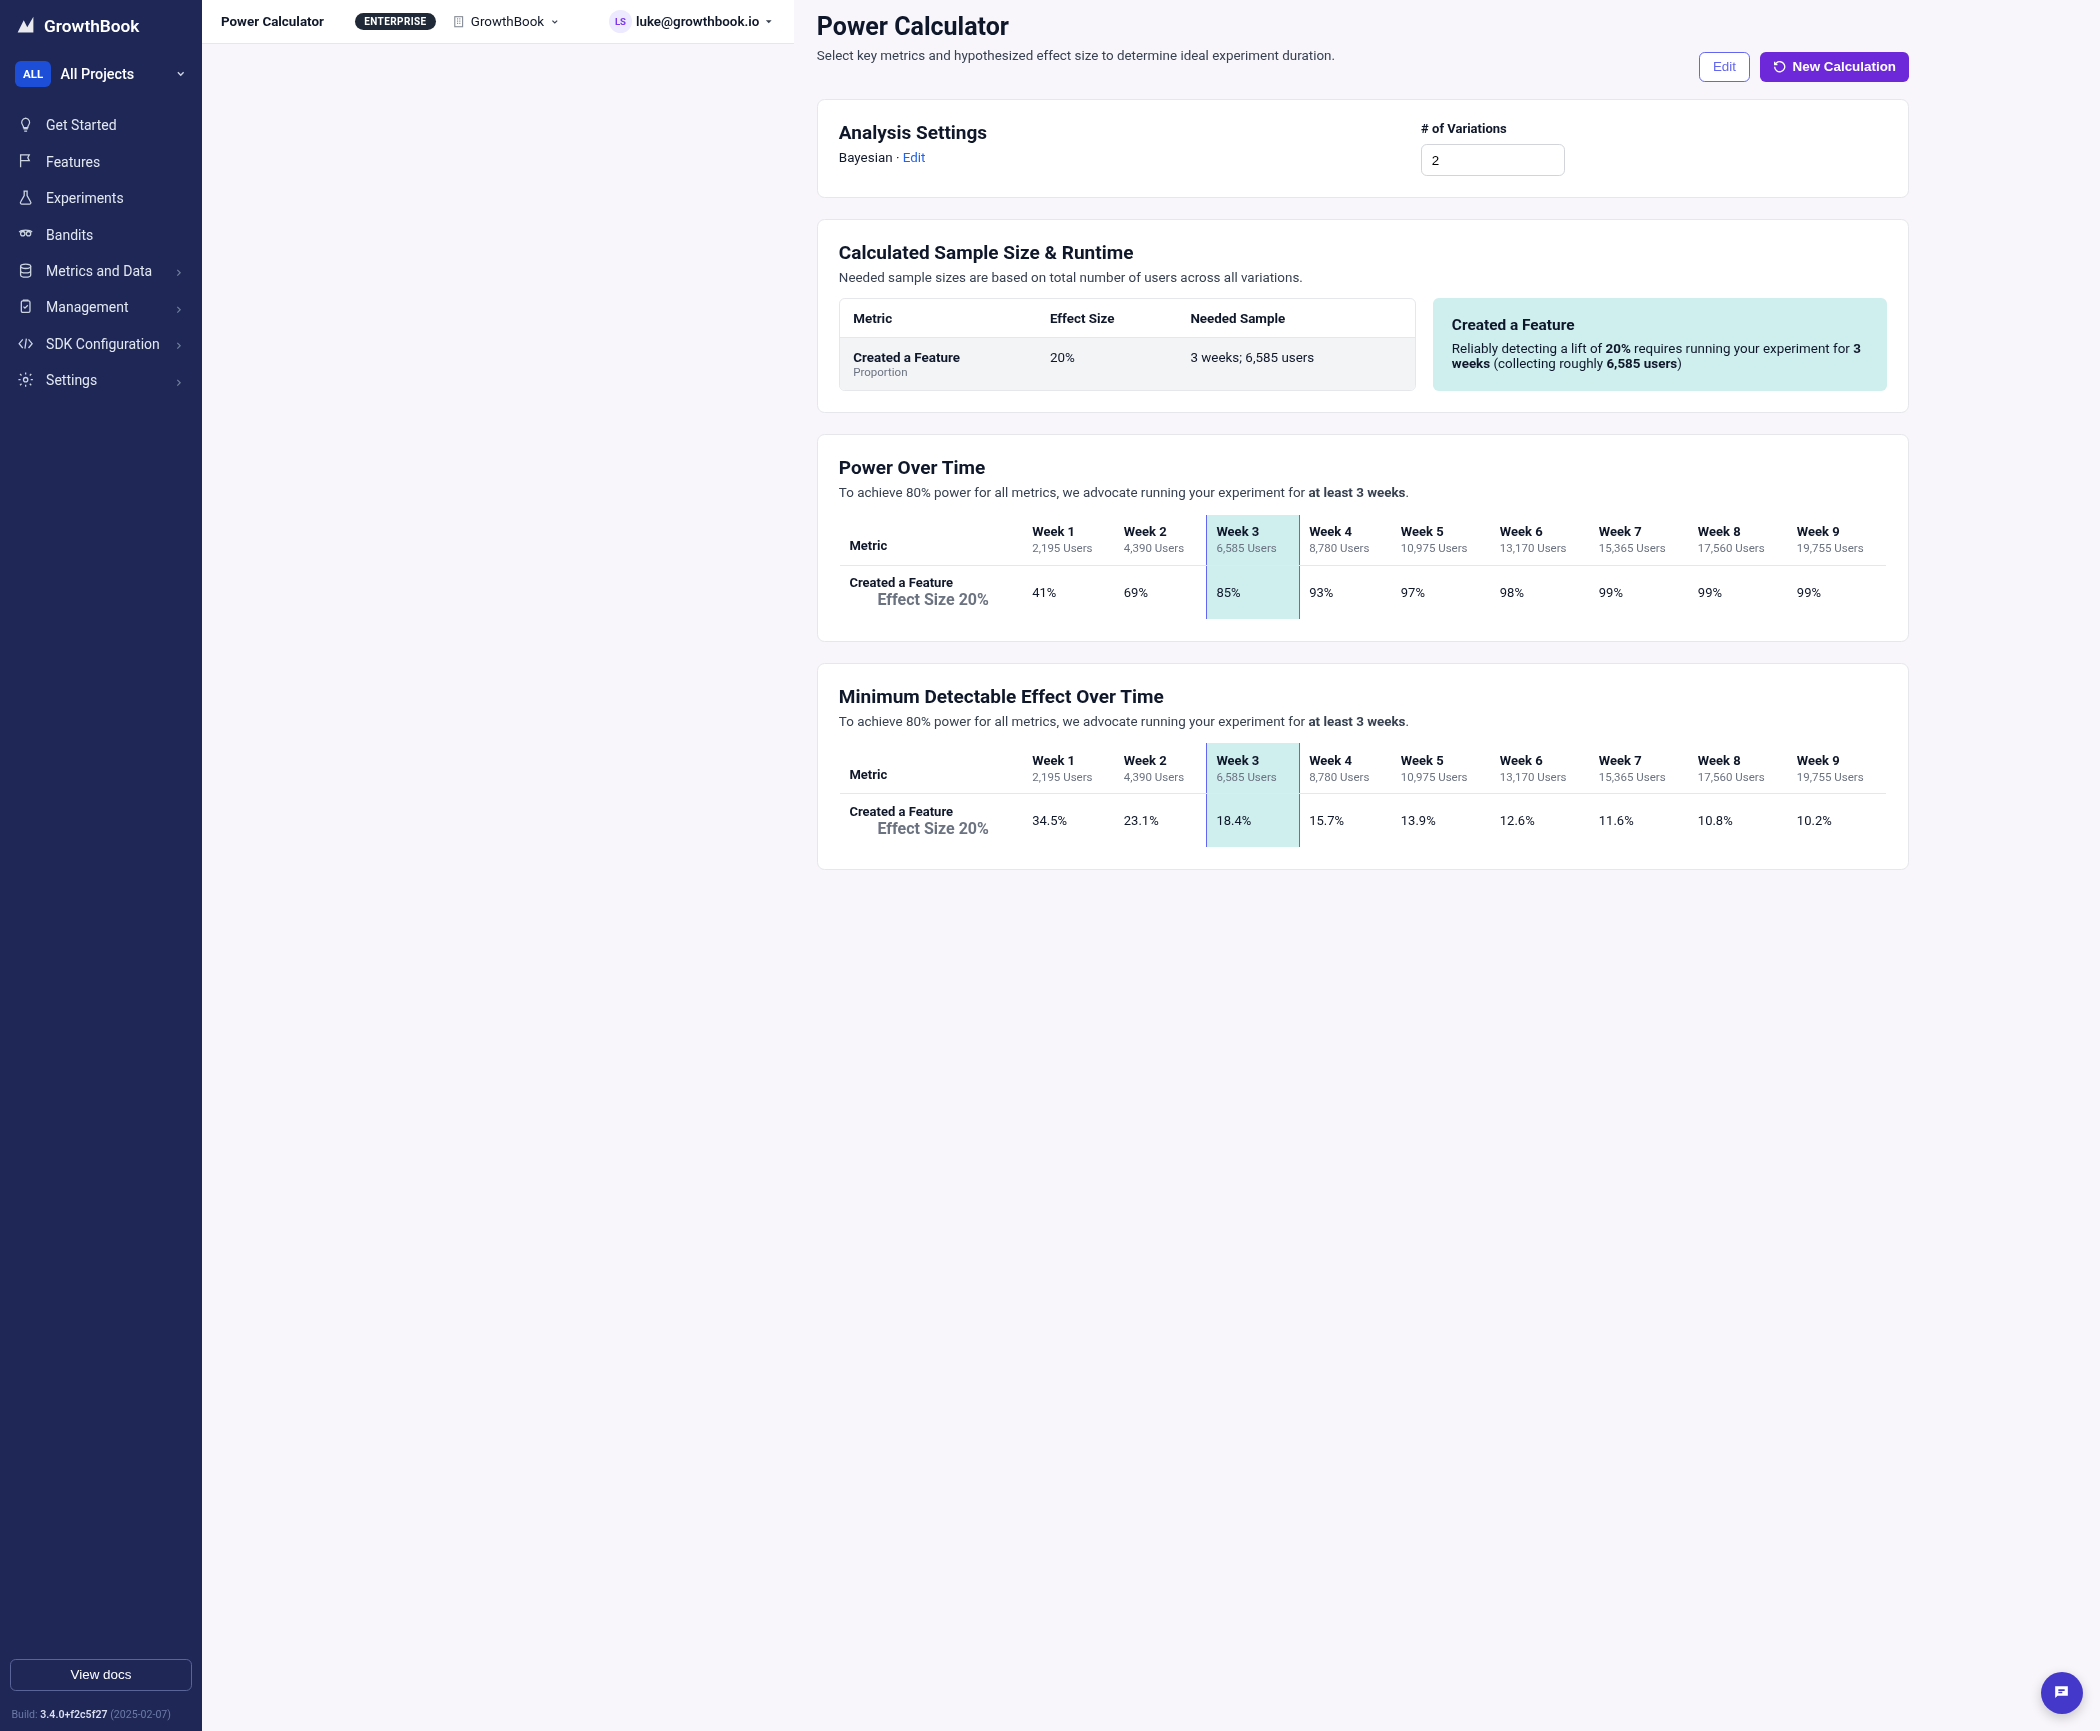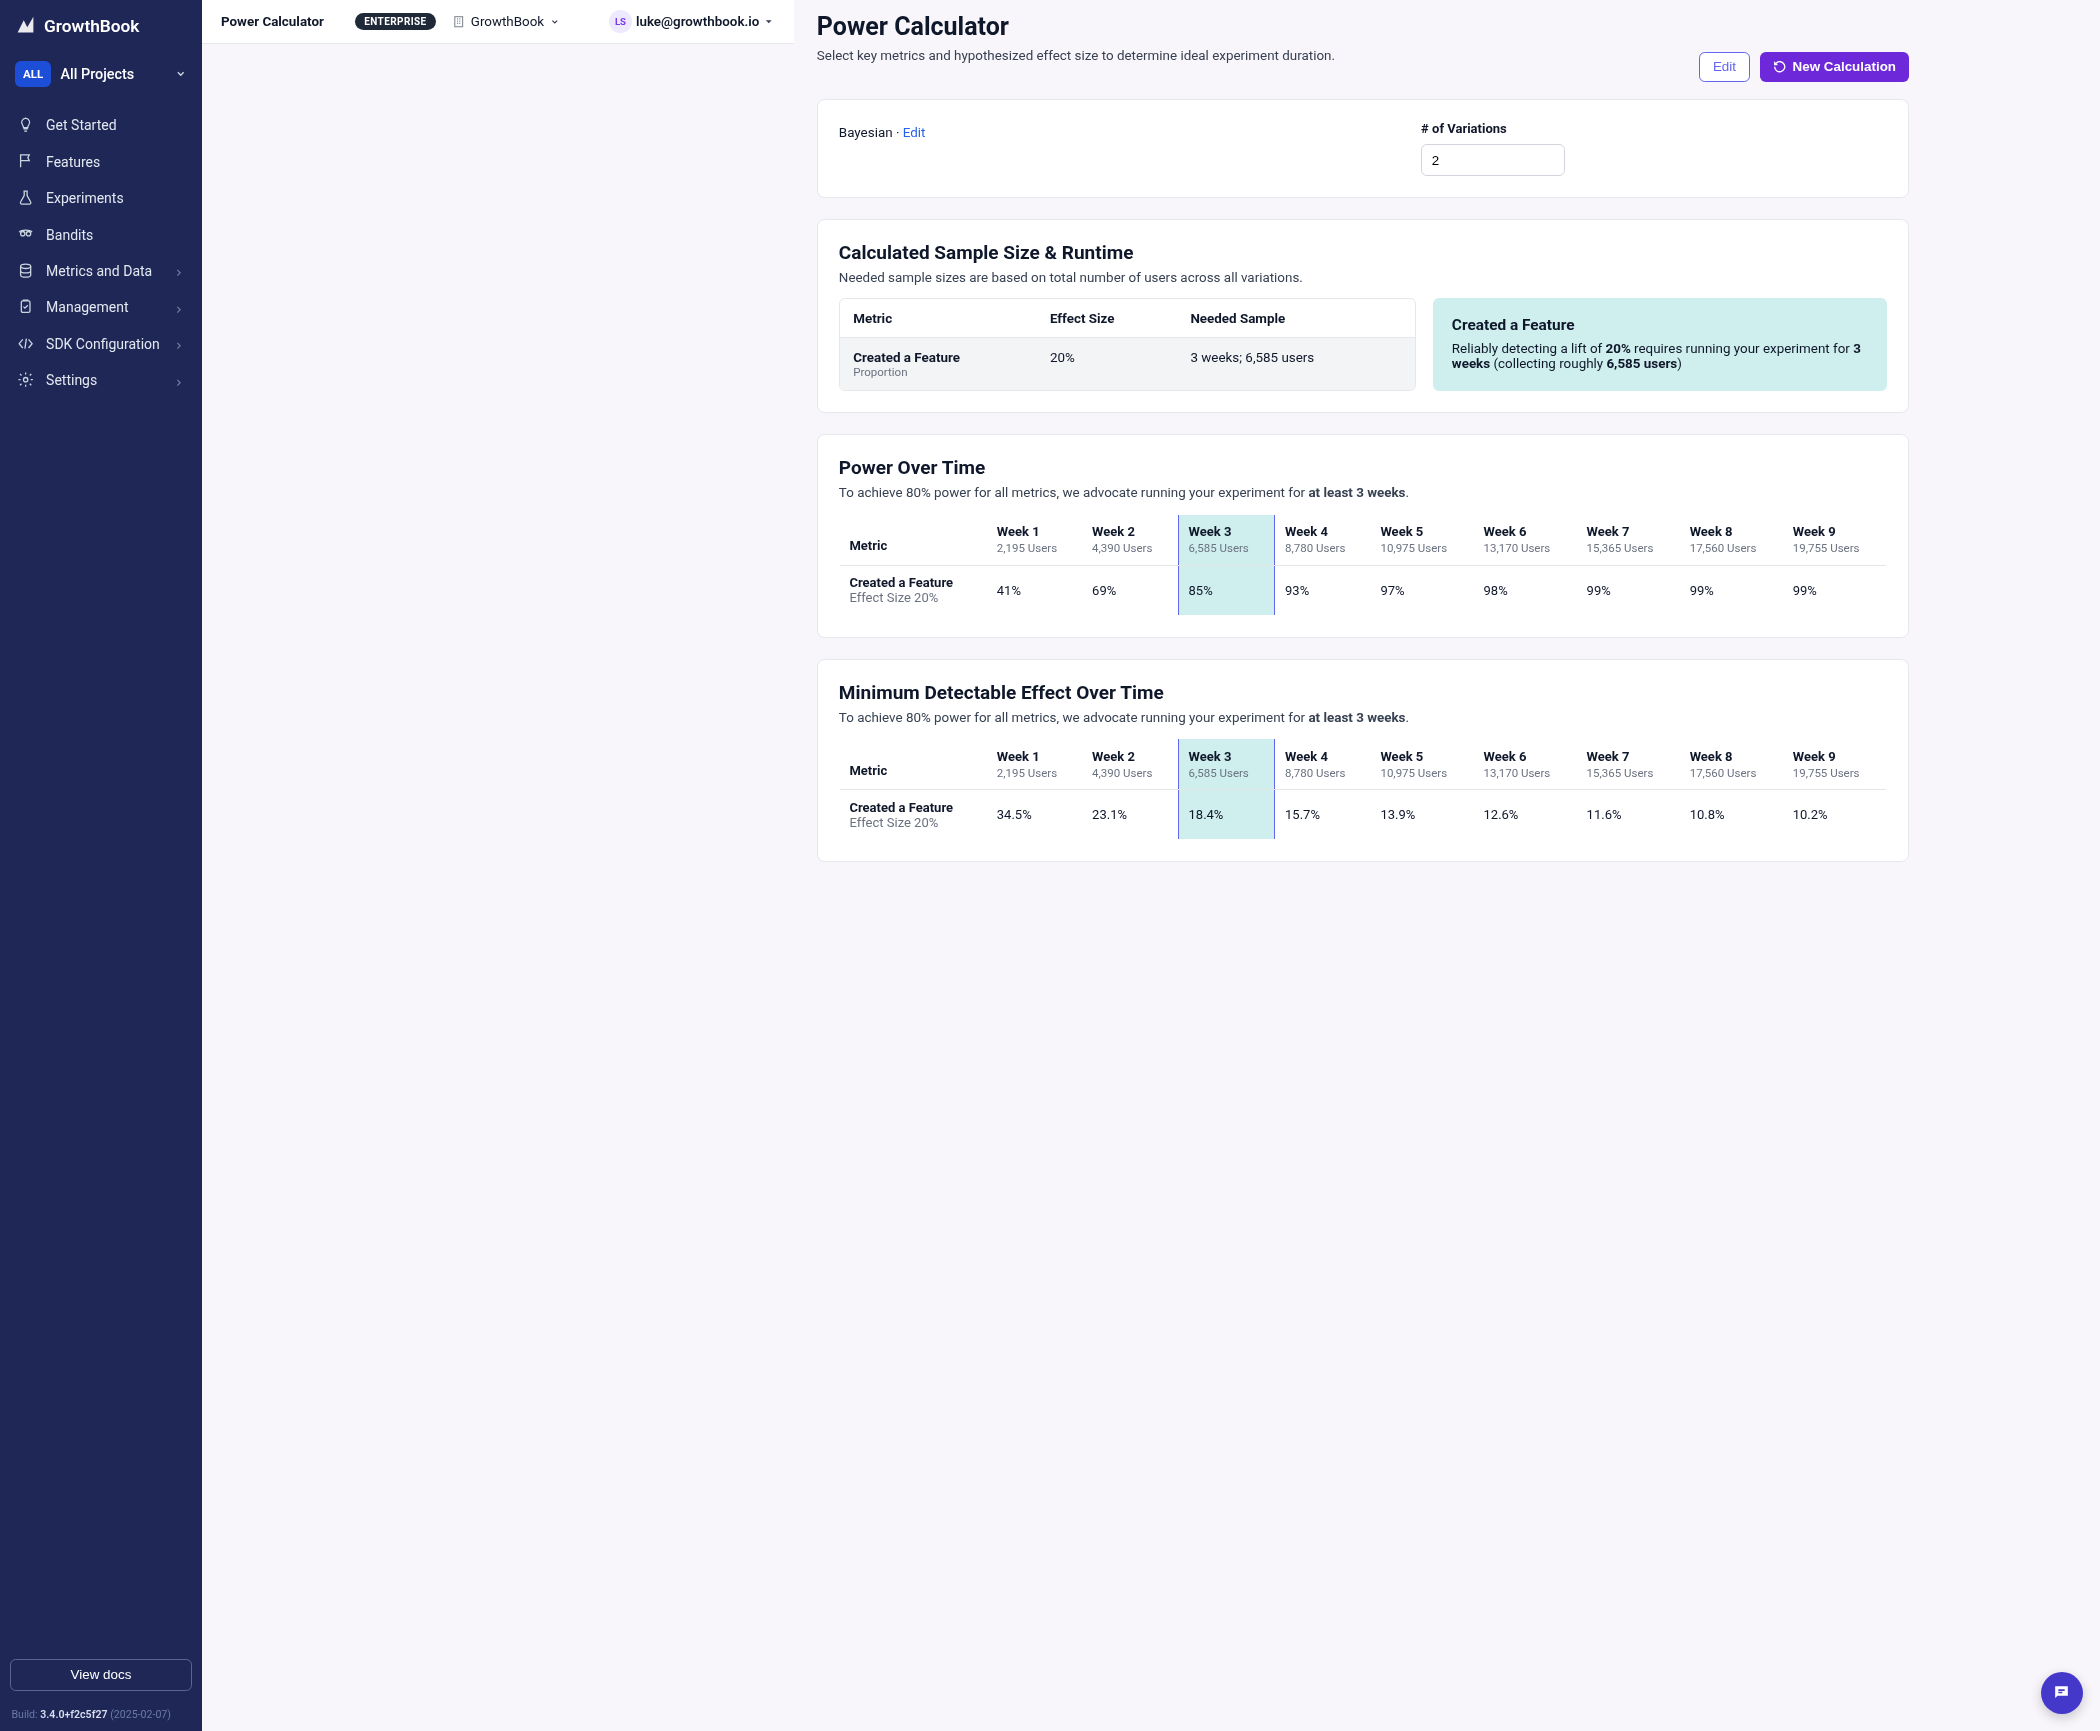--- a/index.html
+++ b/index.html
@@ -64,21 +64,21 @@
   .callout { flex: 1; background: #cfeeee; border-radius: 5.8px; padding: 17.3px 19px; font-size: 13.4px; }
   .callout h4 { font-size: 15.4px; font-weight: 700; margin-bottom: 7.7px; }
   .callout b { font-weight: 700; }
 
   
   .ptable { width: 100%; border-collapse: collapse; border: 1px solid #e5e7eb; border-radius: 5.8px; overflow: hidden; }
   .ptable th, .ptable td { text-align: left; padding: 9.6px 9.6px; font-size: 13px; }
   .ptable th { font-weight: 700; border-bottom: 1px solid #e5e7eb; }
   .ptable th .users { display: block; font-weight: 400; font-size: 11.5px; color: #6b7280; margin-top: 1.9px; }
   .ptable td.metric { font-weight: 700; }
-  .ptable td.metric .metric-sub { font-size: 13px; font-weight: 400; color: #6b7280; display: block; }
+  .ptable td.metric .metric-sub { font-size: 16px; font-weight: 700; color: #6b7280; display: block; margin-left: 28px; }
   .ptable th.highlight, .ptable td.highlight { background: #cfeeee; }
   .ptable th.highlight { border-left: 1px solid #6366f1; border-right: 1px solid #6366f1; border-top: 1px solid #6366f1; }
   .ptable td.highlight { border-left: 1px solid #6366f1; border-right: 1px solid #6366f1; border-bottom: 1px solid #6366f1; }
   .ptable th:first-child { vertical-align: bottom; padding-bottom: 11.5px; }
 
   .chat-fab { position: fixed; bottom: 17.3px; right: 17.3px; width: 42px; height: 42px; border-radius: 960px; background: #4338ca; display: flex; align-items: center; justify-content: center; color: #fff; cursor: pointer; box-shadow: 0 3.8px 11.5px rgba(0,0,0,.2); }
 
   svg { display: block; }
 </style>
 </head>
@@ -252,20 +252,21 @@
                 </svg>
             </span>
             <span>New Calculation</span>
           </button>
         </div>
       </div>
 
       <div class="card">
         <div class="settings-row">
           <div class="settings-left">
+            <h2>Analysis Settings</h2>
             <div style="margin-top:3.8px;">
               <span>Bayesian</span><span> · </span><span class="link">Edit</span>
             </div>
           </div>
           <div class="settings-right">
             <label># of Variations</label>
             <input type="text" value="2" style="">
           </div>
         </div>
       </div>

